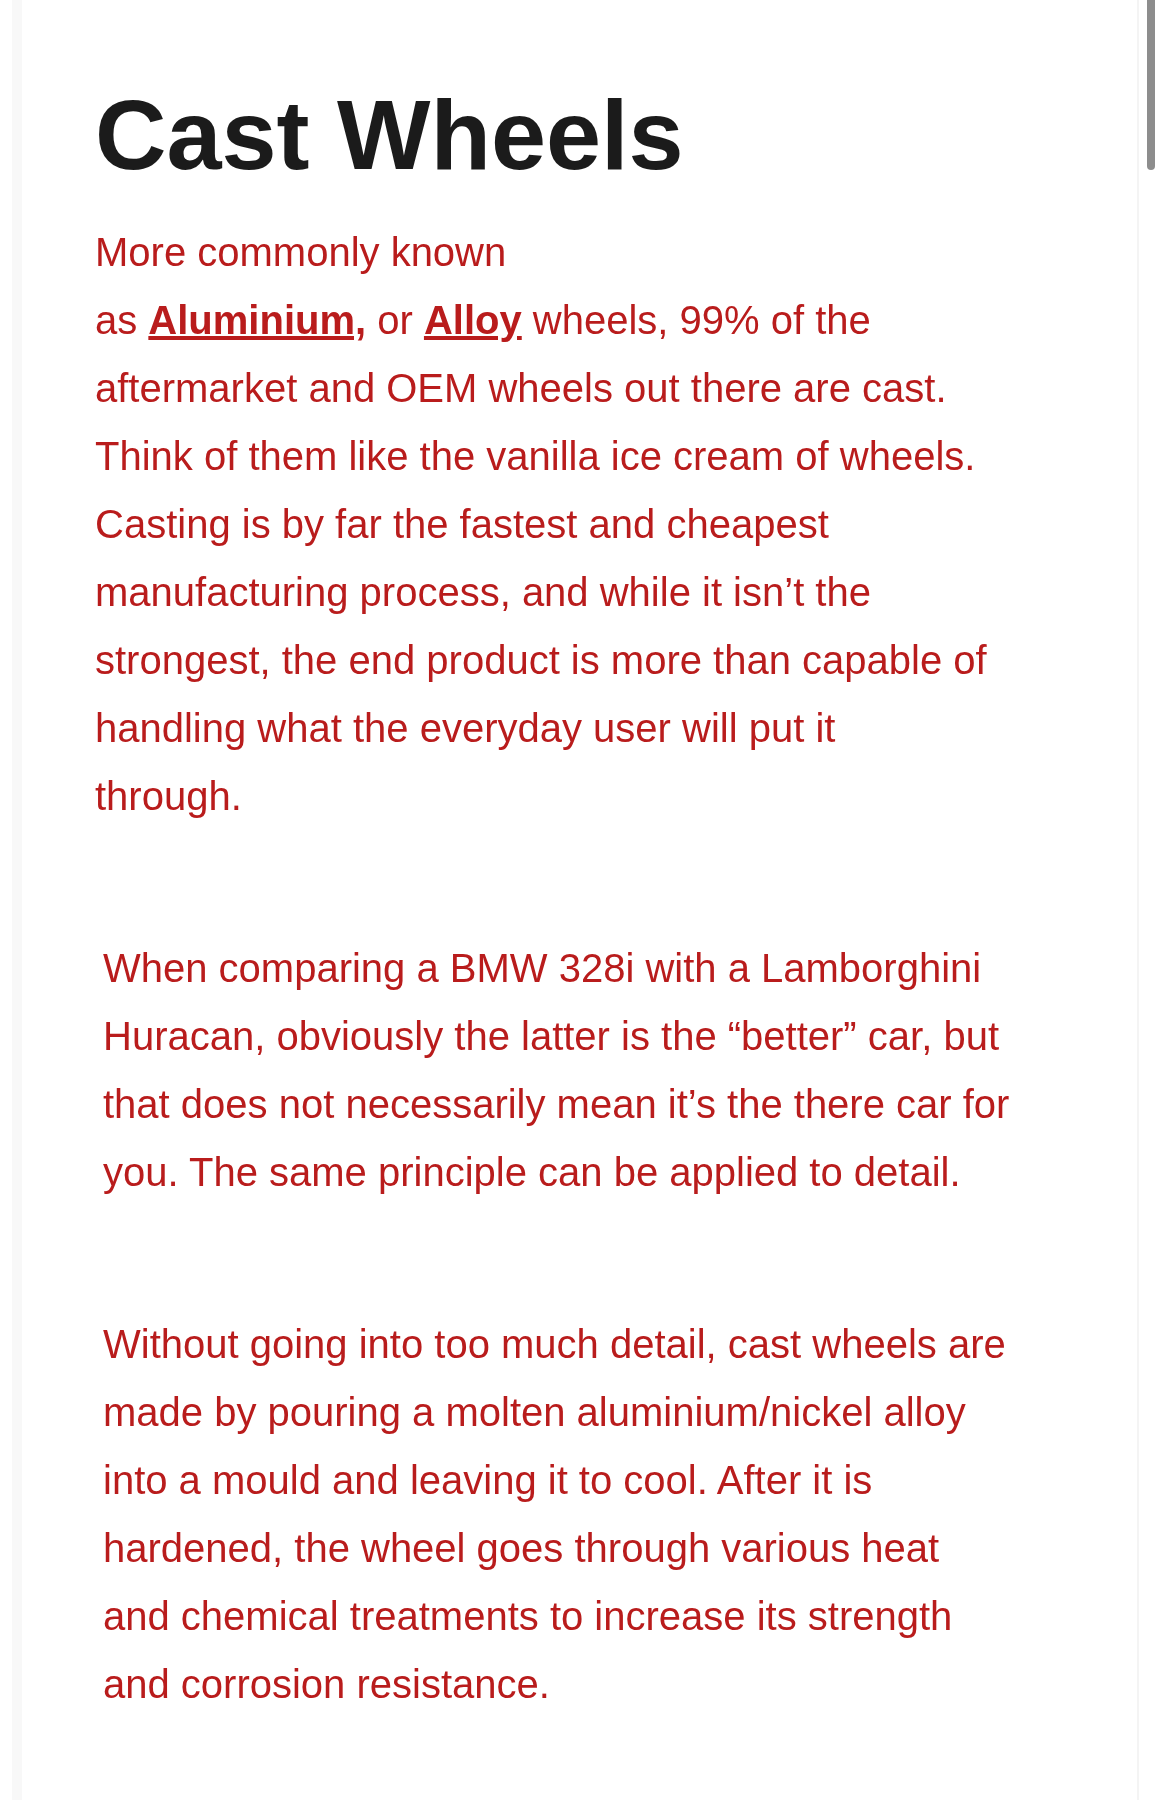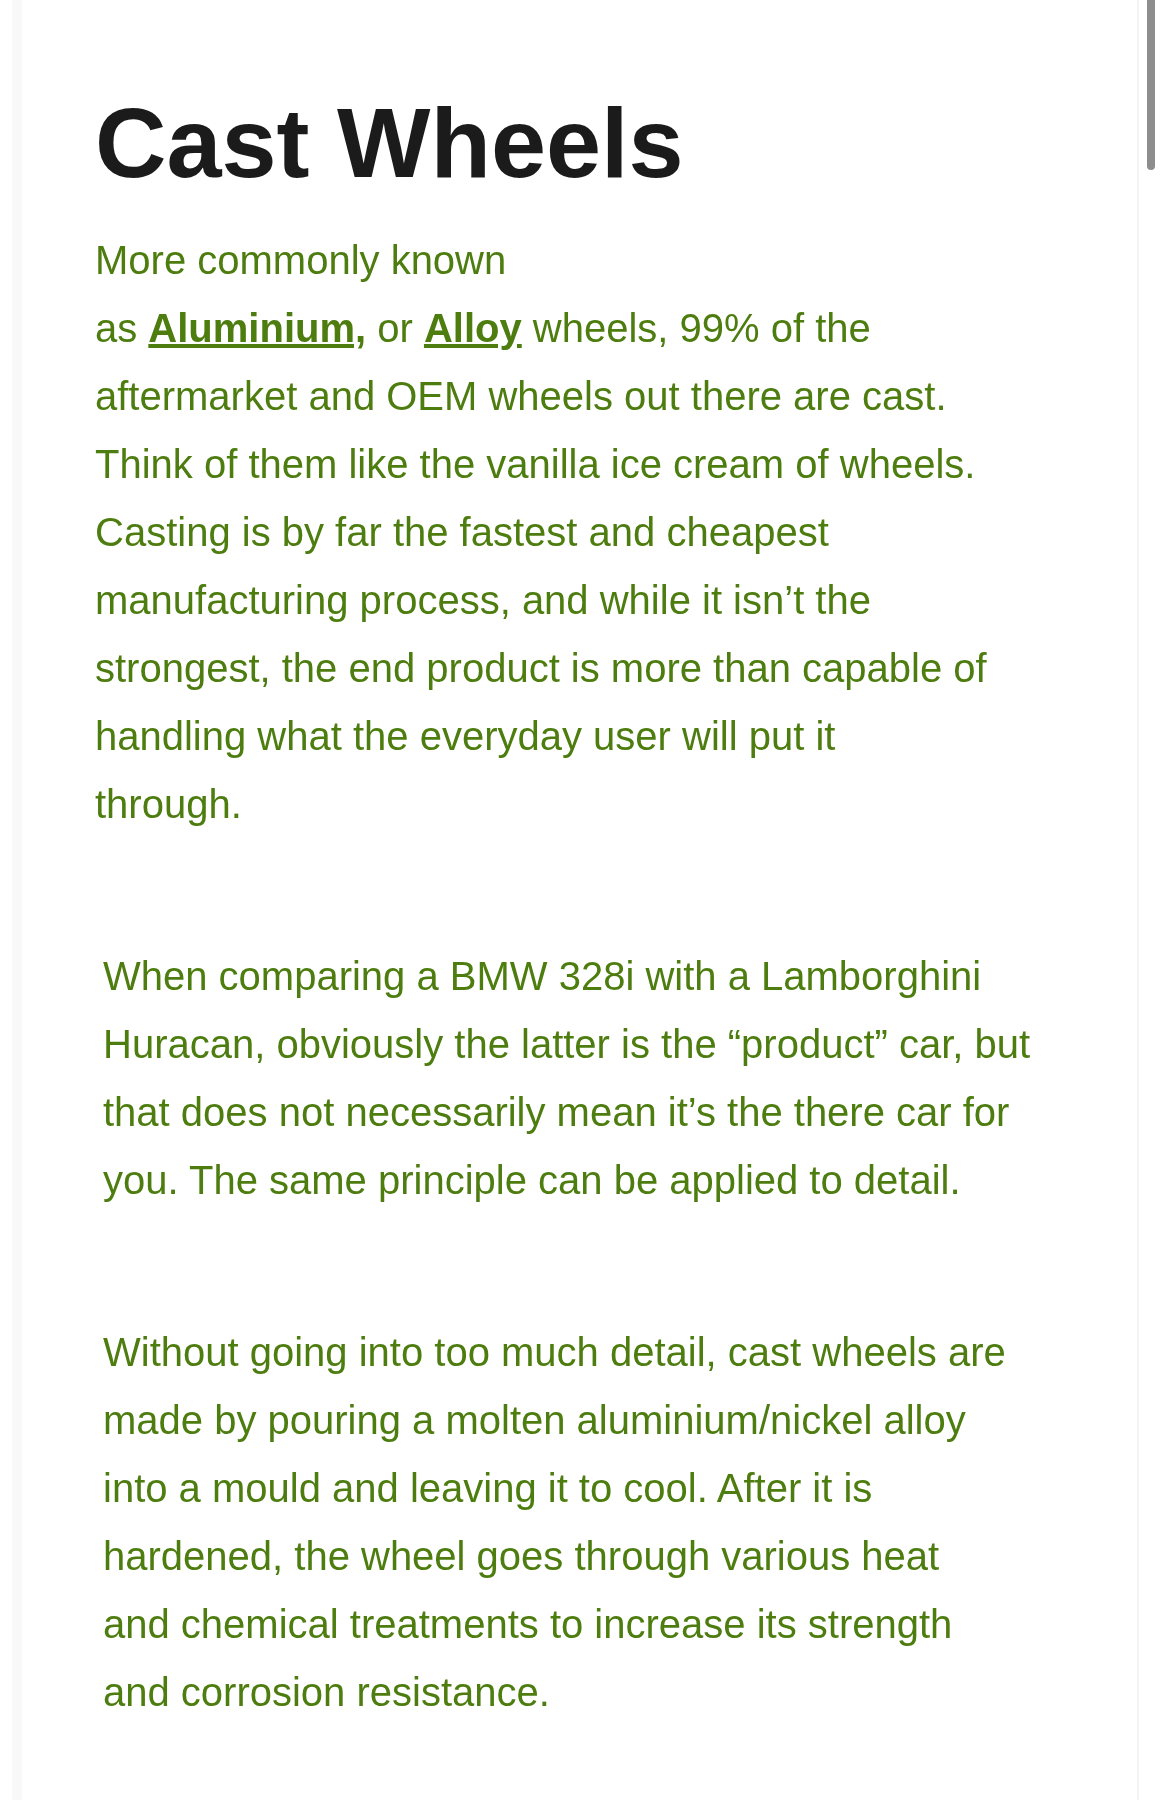--- a/index.html
+++ b/index.html
@@ -36,38 +36,38 @@
     left: 1147px;
     top: -12px;
     width: 8px;
     height: 182px;
     border-radius: 5px;
     background: #8d8d8d;
   }
   .content {
     position: absolute;
     left: 95px;
-    top: 16px;
+    top: 8px;
     width: 970px;
   }
   h1.article-title {
     margin: 0;
     padding-top: 70px;
     font-size: 99px;
     line-height: 1.15;
     font-weight: 700;
     color: #1b1b1b;
     letter-spacing: 0;
     white-space: nowrap;
   }
   .article-body .para {
     margin: 0;
     font-size: 40px;
     line-height: 68px;
-    color: #4d7c0f;
+    color: #b91c1c;
     white-space: nowrap;
   }
   .article-body .para:first-child {
     margin-top: 26px;
   }
   .article-body .para + .para {
     margin-top: 104px;
     margin-left: 8px;
   }
   .article-body .bold {
@@ -79,16 +79,16 @@
 <body>
 
 <div class="left-edge-band"></div>
 <div class="right-edge-line"></div>
 <div class="scrollbar-thumb"></div>
 
 <div class="content">
   <h1 class="article-title">Cast Wheels</h1>
   <div class="article-body">
       <p class="para"><span class="">More commonly known</span><br><span class="">as </span><span class="bold">Aluminium,</span><span class=""> or </span><span class="bold">Alloy</span><span class=""> wheels, 99% of the</span><br><span class="">aftermarket and OEM wheels out there are cast.</span><br><span class="">Think of them like the vanilla ice cream of wheels.</span><br><span class="">Casting is by far the fastest and cheapest</span><br><span class="">manufacturing process, and while it isn’t the</span><br><span class="">strongest, the end product is more than capable of</span><br><span class="">handling what the everyday user will put it</span><br><span class="">through.</span></p>
-      <p class="para"><span class="">When comparing a BMW 328i with a Lamborghini</span><br><span class="">Huracan, obviously the latter is the “product” car, but</span><br><span class="">that does not necessarily mean it’s the there car for</span><br><span class="">you. The same principle can be applied to detail.</span></p>
+      <p class="para"><span class="">When comparing a BMW 328i with a Lamborghini</span><br><span class="">Huracan, obviously the latter is the “better” car, but</span><br><span class="">that does not necessarily mean it’s the there car for</span><br><span class="">you. The same principle can be applied to detail.</span></p>
       <p class="para"><span class="">Without going into too much detail, cast wheels are</span><br><span class="">made by pouring a molten aluminium/nickel alloy</span><br><span class="">into a mould and leaving it to cool. After it is</span><br><span class="">hardened, the wheel goes through various heat</span><br><span class="">and chemical treatments to increase its strength</span><br><span class="">and corrosion resistance.</span></p>
     </div>
 </div>
 
 </body></html>

